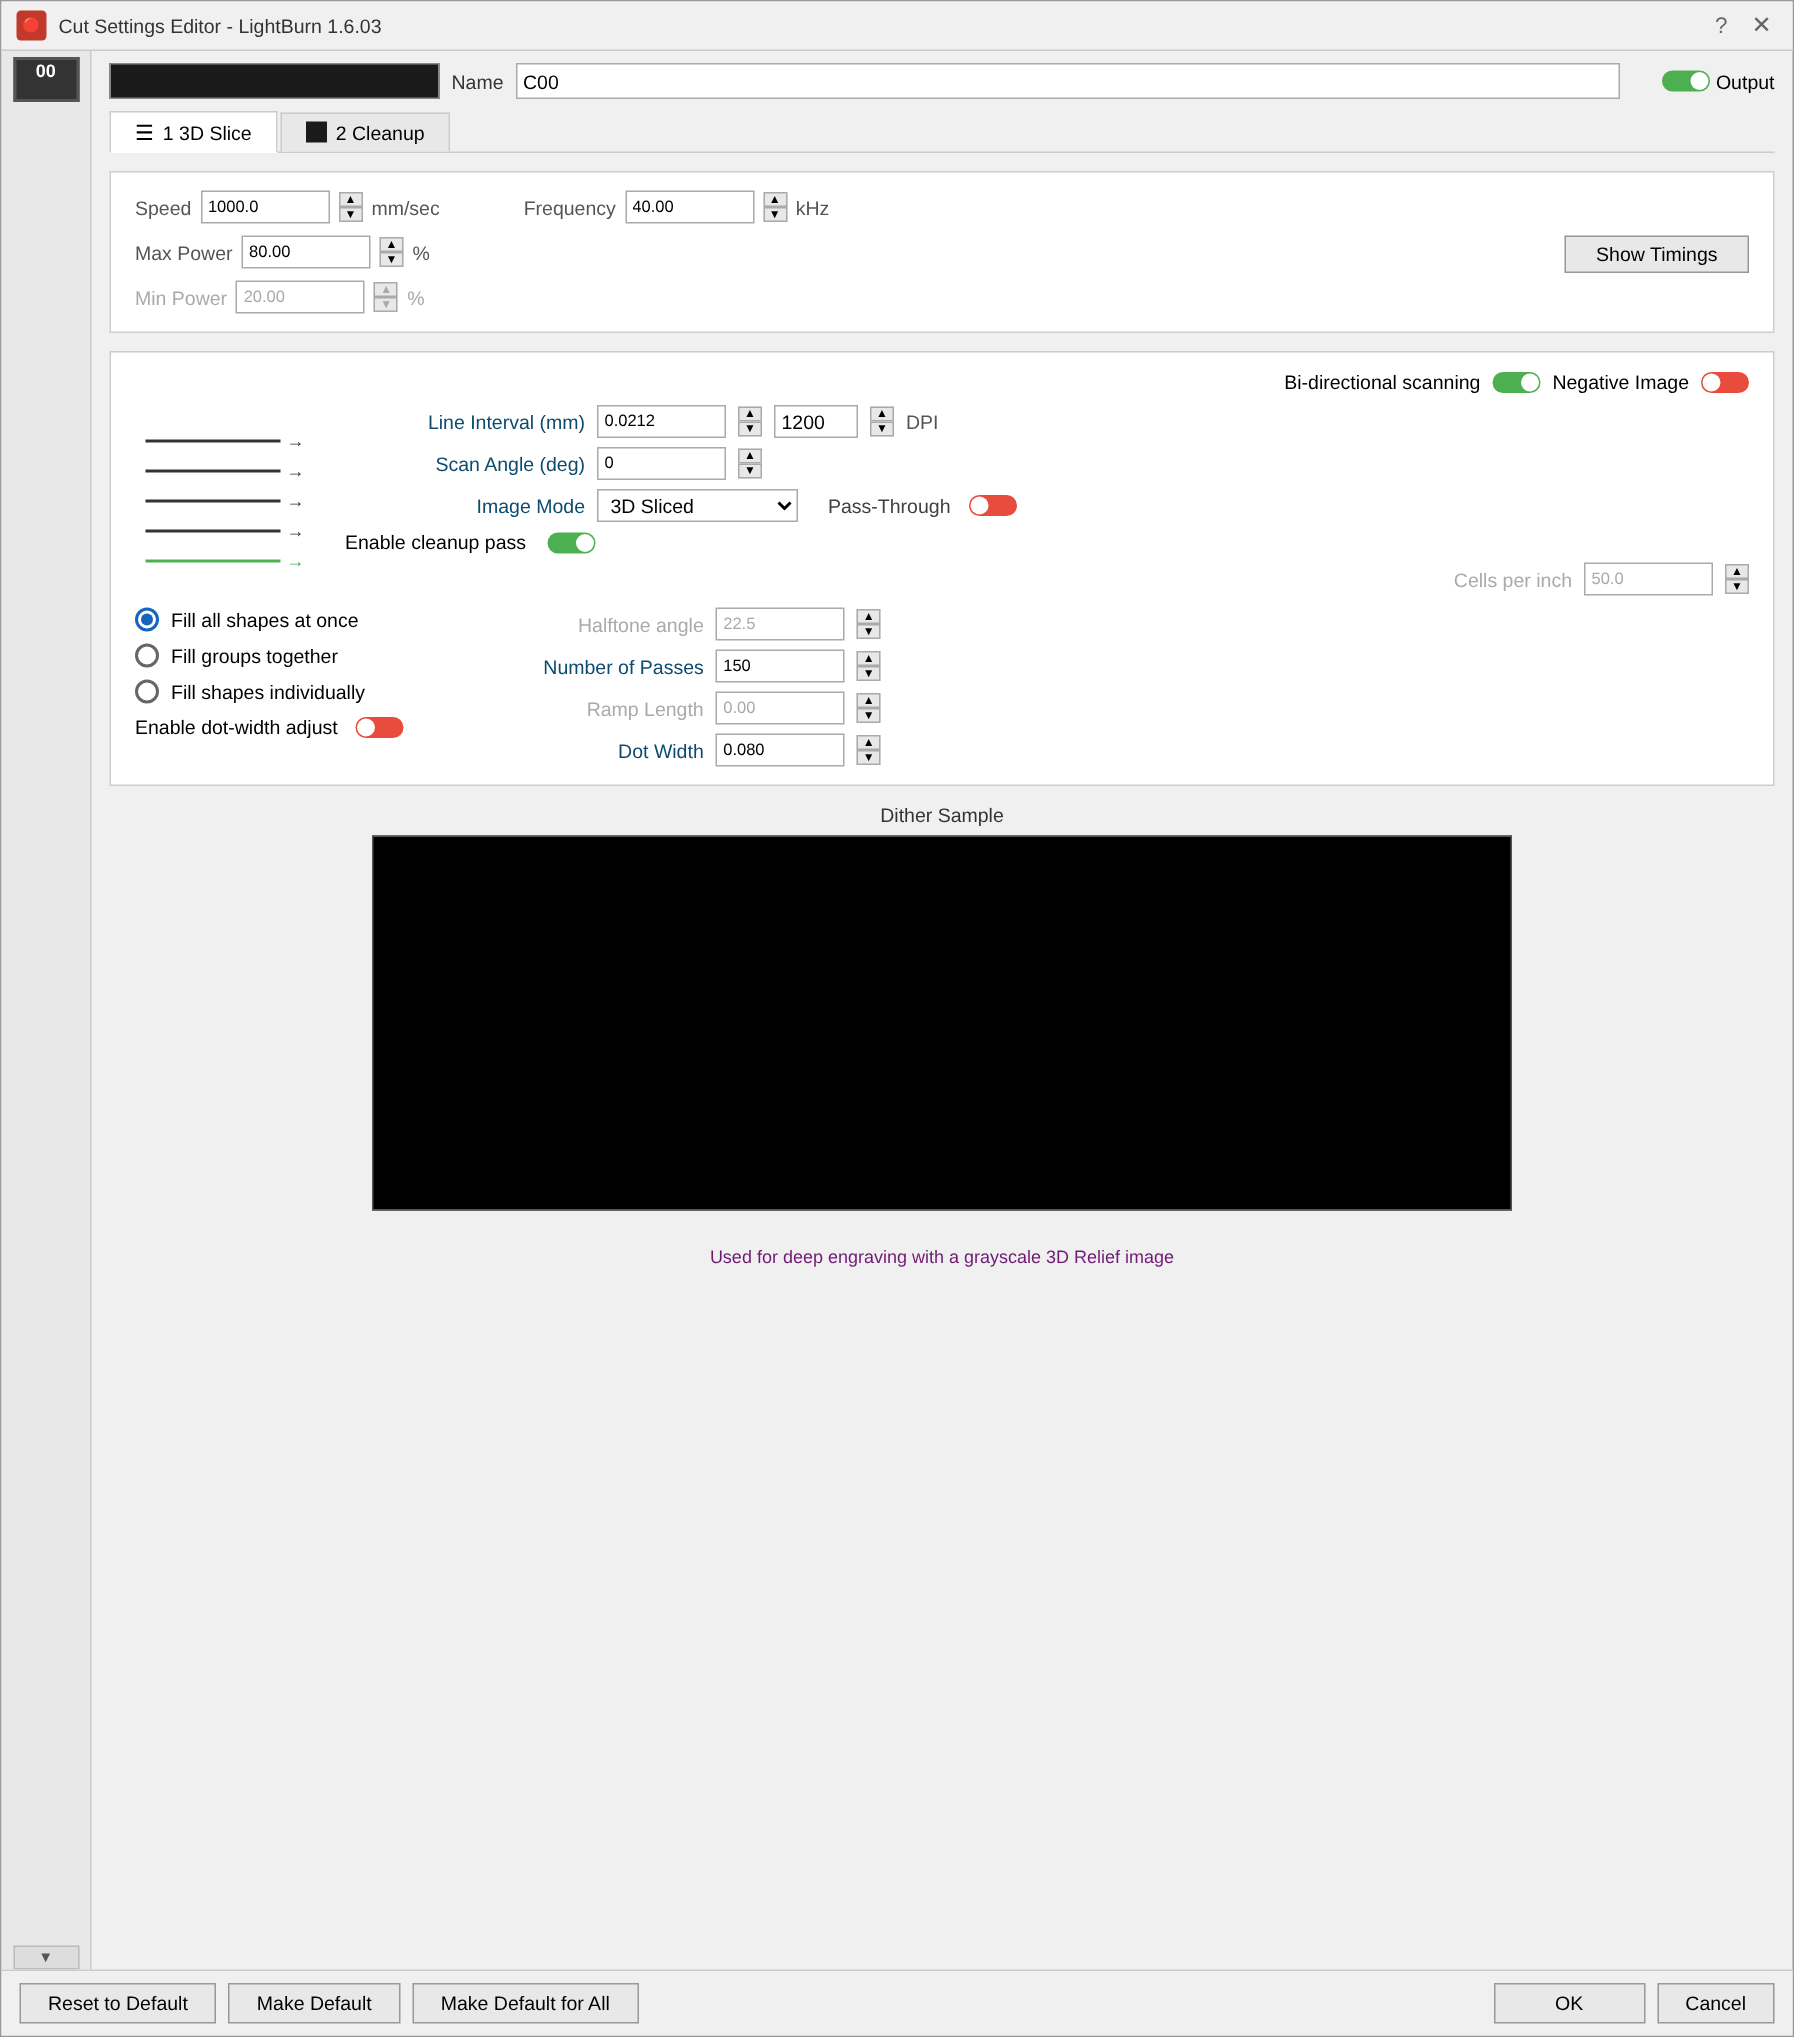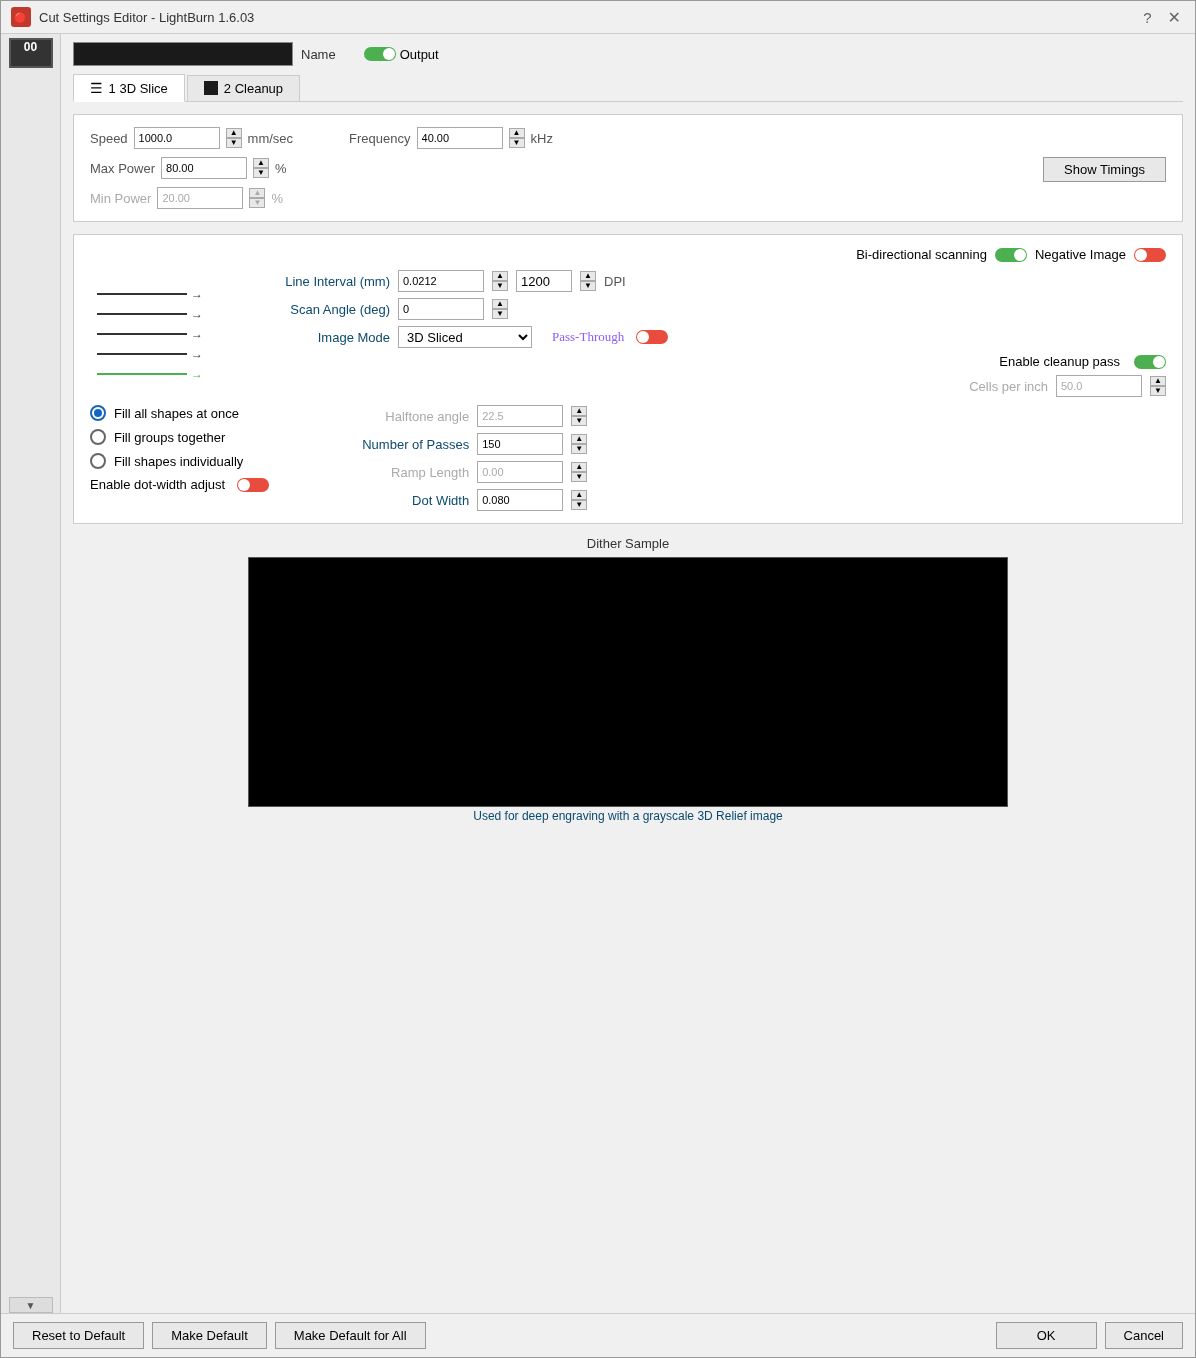--- a/index.html
+++ b/index.html
@@ -279,23 +279,23 @@
       display: flex; flex-direction: column; align-items: center;
       margin-bottom: 12px;
     }
     .dither-title { font-size: 13px; color: #333; margin-bottom: 6px; }
     .dither-canvas {
       width: 760px; height: 250px;
       background: #000;
       border: 1px solid #555;
     }
     .dither-caption {
-      margin-top: 2px;
+      margin-top: 24px;
       font-size: 12px;
-      color: #0c4a6e;
+      color: #701a75;
     }
     
     .footer {
       border-top: 1px solid #ccc;
       padding: 8px 12px;
       display: flex;
       align-items: center;
       gap: 8px;
       background: #f0f0f0;
     }
@@ -315,21 +315,21 @@
       font-size: 13px;
     }
     .dpi-input {
       width: 56px;
       height: 22px;
       border: 1px solid #aaa;
       background: white;
       padding: 0 4px;
       font-size: 13px;
     }
-    .pass-through-label { color: #8b5cf6; font-family: Liberation Serif, serif; }
+    .pass-through-label { color: #404040; }
   </style>
 </head>
 <body>
 
 <div class="window">
 
   <div class="title-bar">
     <div class="title-bar-left">
       <div class="title-icon">🔴</div>
       <span class="title-text">Cut Settings Editor - LightBurn 1.6.03</span>
@@ -348,20 +348,21 @@
       </div>
       <div style="flex:1"></div>
       <div class="sidebar-scroll-btn">▼</div>
     </div>
 
     <div class="main-content">
 
       <div class="header-row">
         <div class="color-swatch"></div>
         <span class="name-label">Name</span>
+        <input class="name-field" type="text" value="C00" style="">
         <div class="output-toggle-row">
           <div class="toggle-switch on">
             <div class="toggle-knob"></div>
           </div>
           <span>Output</span>
         </div>
       </div>
 
       <div class="tabs-row">
         <div class="tab active">
@@ -502,21 +503,21 @@
                 <option>Jarvis</option>
                 <option>Grayscale</option>
                 <option>NewsP</option>
               </select>
               <span class="pass-through-label" style="margin-left:12px;">Pass-Through</span>
               <div class="toggle-switch off" style="margin-left:4px;">
                 <div class="toggle-knob"></div>
               </div>
             </div>
 
-            <div class="scan-row" style="justify-content:flex-end;">
+            <div class="scan-row" style="">
               <span>Enable cleanup pass</span>
               <div class="toggle-switch on" style="margin-left:6px;">
                 <div class="toggle-knob"></div>
               </div>
             </div>
 
             <div class="scan-row" style="justify-content:flex-end;">
               <span class="scan-label dimmed">Cells per inch</span>
               <input class="spin-input" type="text" value="50.0" style="color: rgb(170, 170, 170);">
               <div class="spin-btn-group">

